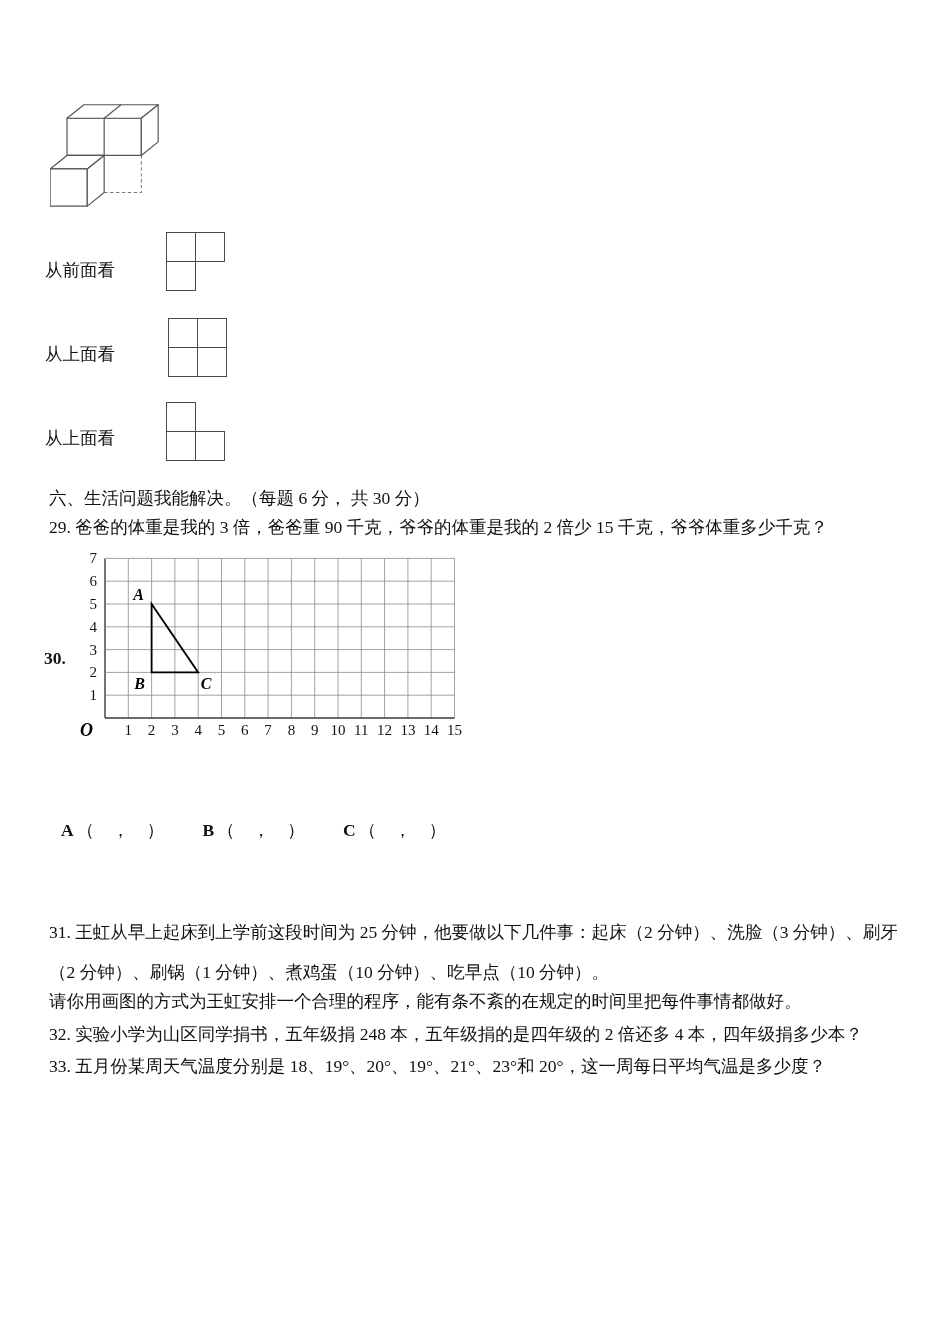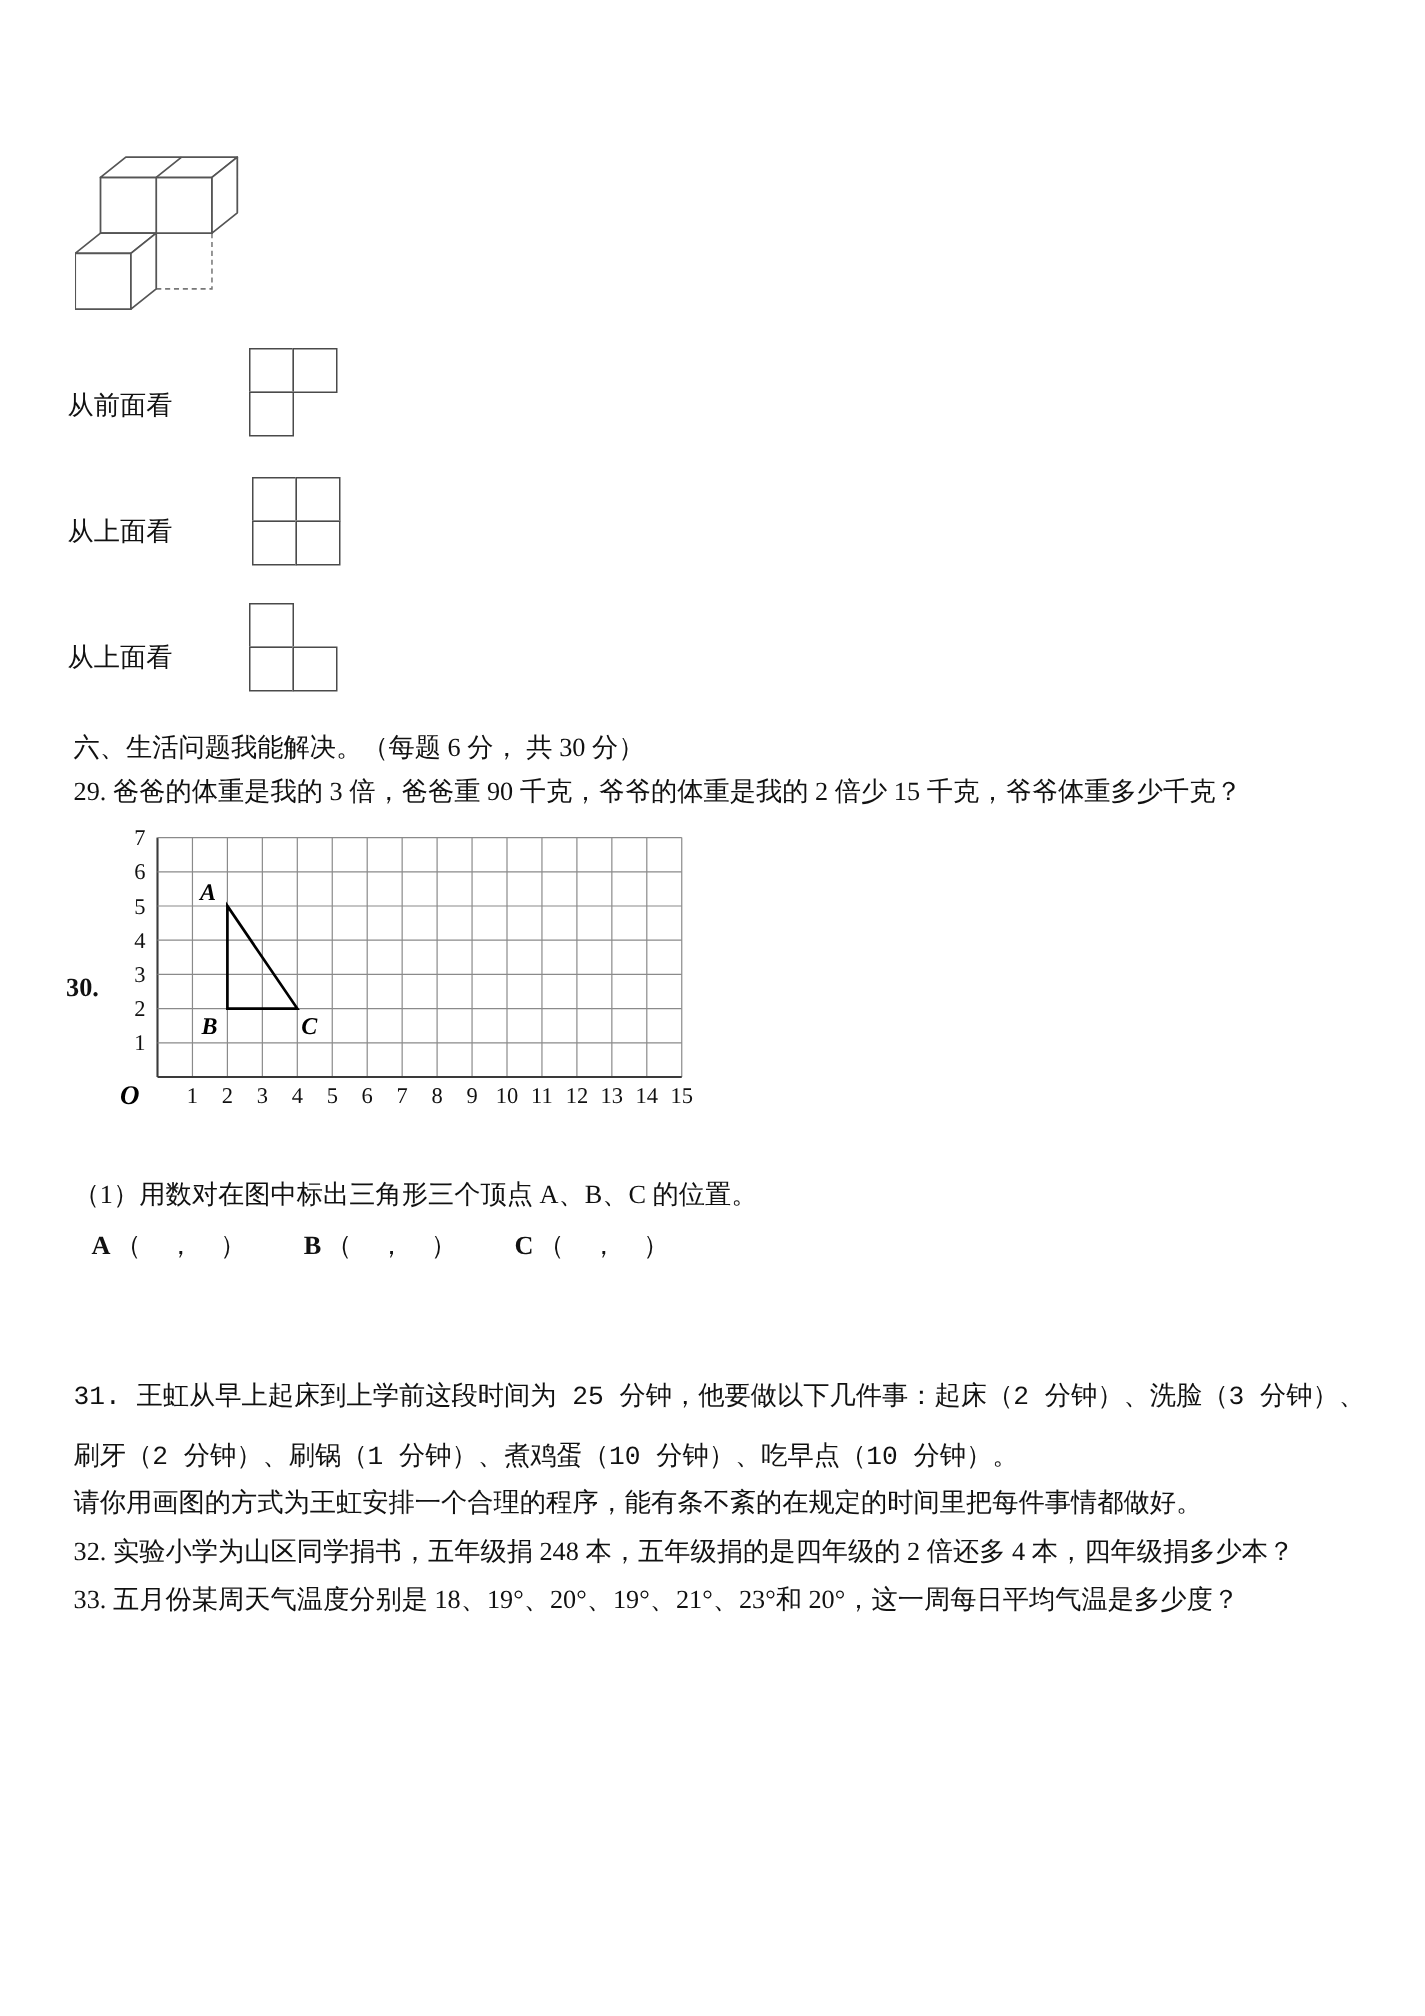--- a/index.html
+++ b/index.html
@@ -25,21 +25,21 @@
   .tri { fill:none; stroke:#000; stroke-width:1.8; stroke-linejoin:miter; }
   .tick   { font:15px "Liberation Serif", serif; fill:#111; }
   .vlabel { font:italic bold 16px "Liberation Serif", serif; fill:#000; }
   .origin { font:italic bold 18px "Liberation Serif", serif; fill:#000; }
   .blank-line { position:absolute; left:57px; }
   .blank-group { display:inline-block; margin-right:34px; }
   .blank-group b { font-weight:bold; margin-right:3px; }
   .cube-edge { fill:none; stroke:#555; stroke-width:1.4; stroke-linejoin:round; }
   .cube-face { fill:#ffffff; stroke:#555; stroke-width:1.4; stroke-linejoin:round; }
   .cube-hidden { fill:none; stroke:#777; stroke-width:1.2; stroke-dasharray:4 3; }
-  .q31 { line-height:40px;font-family:Liberation Mono, monospace; }
+  .q31 { line-height:40px; }
 </style>
 </head>
 <body>
 
 <div class="page">
 
   <svg class="cube-svg" width="110" height="114" viewBox="0 0 130 135">
     <path class="cube-hidden" d="M64,112 L108,112 L108,68"></path>
     <path class="cube-face" d="M20,24 L108,24 L108,68 L20,68 Z"></path>
     <path class="cube-face" d="M20,24 L40,8 L128,8 L108,24 Z"></path>
@@ -123,21 +123,20 @@
       <text x="19" y="59" class="tick" text-anchor="end">5</text>
       <text x="19" y="36.19999999999999" class="tick" text-anchor="end">6</text>
       <text x="19" y="13.400000000000006" class="tick" text-anchor="end">7</text>
       <text x="15" y="186" class="origin" text-anchor="end">O</text>
       <polygon points="73.6,54 73.6,122.4 120.2,122.4" class="tri"></polygon>
       <text x="60.599999999999994" y="50" class="vlabel" text-anchor="middle">A</text>
       <text x="61.599999999999994" y="139.4" class="vlabel" text-anchor="middle">B</text>
       <text x="128.2" y="139.4" class="vlabel" text-anchor="middle">C</text>
     </svg>
 
-  <p class="para" style="top:779px">（1）用数对在图中标出三角形三个顶点 A、B、C 的位置。</p>
 
   <p class="blank-line" style="top:813px">
     <span class="blank-group"><b>A</b><span>（　，　）</span></span>
     <span class="blank-group"><b>B</b><span>（　，　）</span></span>
     <span class="blank-group"><b>C</b><span>（　，　）</span></span>
   </p>
 
 
 
   <p class="para q31" style="top:908px">31. 王虹从早上起床到上学前这段时间为 25 分钟，他要做以下几件事：起床（2 分钟）、洗脸（3 分钟）、刷牙（2 分钟）、刷锅（1 分钟）、煮鸡蛋（10 分钟）、吃早点（10 分钟）。</p>

